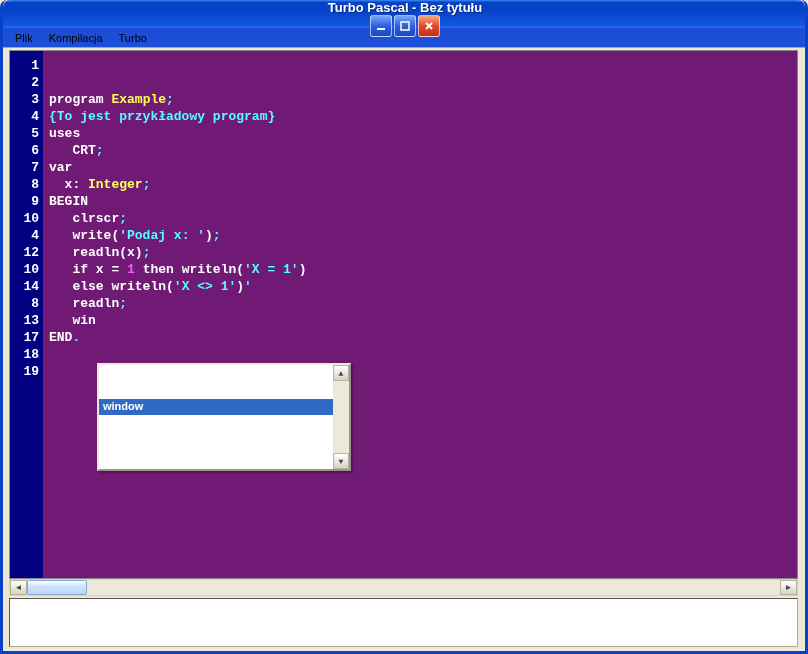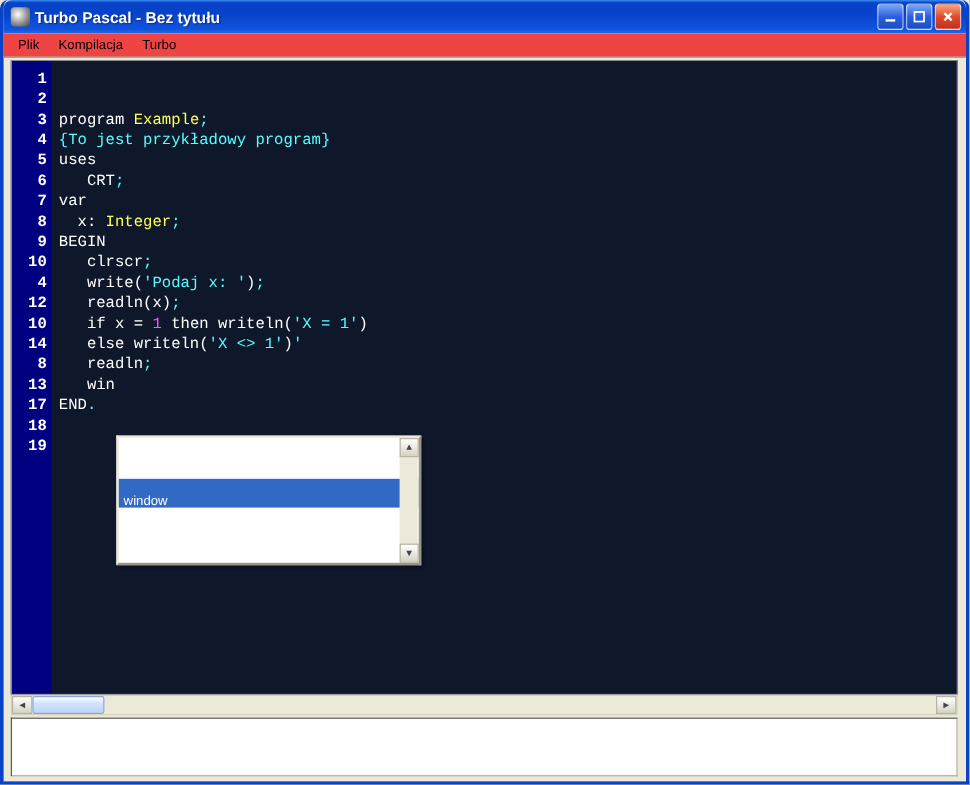--- a/index.html
+++ b/index.html
@@ -1,47 +1,47 @@
 <!DOCTYPE html>
 <html><head>
 <meta charset="utf-8">
 <style>
 * { margin: 0; padding: 0; box-sizing: border-box; }
 html, body { width: 808px; height: 654px; font-family: Tahoma, sans-serif; font-size: 11px; overflow: hidden; background: #ece9d8; }
 
 
-.titlebar { height: 28px; background: linear-gradient(to bottom, #3c8cf0 0%, #0842c8 8%, #0842c8 40%, #1154e0 88%, #2a6be8 100%); display: flex; align-items: center; padding: 0 4px 0 6px; color: #fff; font-weight: bold; font-size: 13px; border-top-left-radius: 7px; border-top-right-radius: 7px; }
+.titlebar { height: 28px; background: linear-gradient(to bottom, #3c8cf0 0%, #0842c8 8%, #0842c8 40%, #1154e0 88%, #2a6be8 100%); display: flex; align-items: center; padding: 0 4px 0 6px; color: #fff; font-weight: bold; font-size: 13px; border-top-left-radius: 7px; border-top-right-radius: 7px; flex-direction: column; }
 .titlebar .icon { width: 16px; height: 16px; margin-right: 4px; background: radial-gradient(circle at 6px 6px,#fff,#888 60%,#444); border-radius: 3px; }
 .titlebar .title { flex: 1; white-space: nowrap; text-shadow: 1px 1px 1px rgba(0,0,0,.4); }
 .winbtns { display: flex; gap: 2px; }
 .winbtn { width: 22px; height: 22px; border-radius: 3px; border: 1px solid rgba(255,255,255,.6); display: flex; align-items: center; justify-content: center; color: #fff; font-weight: bold; }
 .winbtn.blue { background: linear-gradient(to bottom,#7ba7f7,#2a5fe0 50%,#1a4bc0); }
 .winbtn.red  { background: linear-gradient(to bottom,#f7a77b,#e04a2a 50%,#c0301a); }
 
 
 .frame { position: absolute; left: 0; top: 0; width: 808px; height: 654px; border: 3px solid #0842c8; border-top: none; border-top-left-radius: 7px; border-top-right-radius: 7px; background: #ece9d8; }
 
 
-.menubar { height: 20px; background: #ef4444; border-bottom: 1px solid #aca899; display: flex; align-items: center; padding: 0 4px; gap: 0; font-size: 11px; }
+.menubar { height: 20px; background: #1d4ed8; border-bottom: 1px solid #aca899; display: flex; align-items: center; padding: 0 4px; gap: 0; font-size: 11px; }
 .menubar .item { padding: 2px 8px; }
 
 
 .editor-wrap { position: absolute; left: 6px; right: 7px; top: 50px; bottom: 72px; background: #000080; border: 1px solid #888; display: flex; }
 .gutter { width: 33px; background: #000080; color: #fff; text-align: right; padding: 6px 4px 0 0; font-family: "Courier New", monospace; font-size: 13px; font-weight: bold; line-height: 17px; }
-.code   { flex: 1; background: #0f172a; color: #fff; padding: 6px 0 0 6px; font-family: "Courier New", monospace; font-size: 13px; font-weight: normal; line-height: 17px; white-space: pre; position: relative; }
+.code   { flex: 1; background: #701a75; color: #fff; padding: 6px 0 0 6px; font-family: "Courier New", monospace; font-size: 13px; font-weight: bold; line-height: 17px; white-space: pre; position: relative; }
 .tok-kw  { color: #ffffff; }
 .tok-id  { color: #ffff55; }
 .tok-com { color: #55ffff; }
 .tok-str { color: #55ffff; }
 .tok-num { color: #ff55ff; }
 .tok-sym { color: #55ffff; }
 
 
 .popup { position: absolute; width: 254px; height: 108px; background: #fff; border: 2px outset #ece9d8; box-shadow: 2px 2px 2px rgba(0,0,0,.3); }
-.popup .sel { background: #316ac5; color: #fff; padding: 12px 4px; height: 16px; line-height: 15px; font-family: Tahoma, sans-serif; font-size: 11px; }
+.popup .sel { background: #316ac5; color: #fff; padding: 0 4px; height: 16px; line-height: 15px; font-family: Tahoma, sans-serif; font-size: 11px; }
 .popup .psb { position: absolute; right: 0; top: 0; bottom: 0; width: 16px; background: #ece9d8; }
 .popup .psb .pbtn { position: absolute; left: 0; width: 16px; height: 16px; background: linear-gradient(to bottom,#fff,#d6d2c2); border: 1px solid #b8b4a2; display: flex; align-items: center; justify-content: center; font-size: 8px; color: #444; }
 .popup .psb .pbtn.up{top:0}.popup .psb .pbtn.dn{bottom:0}
 
 
 .hscroll { position: absolute; left: 6px; right: 7px; bottom: 55px; height: 17px; background: #ece9d8; display: flex; border: 1px solid #d6d2c2; }
 .hscroll .btn { width: 17px; height: 100%; background: linear-gradient(to bottom,#fff,#d6d2c2); border: 1px solid #b8b4a2; display: flex; align-items: center; justify-content: center; font-size: 8px; color: #444; }
 .hscroll .track { flex: 1; position: relative; background: #ece9d8; }
 .hscroll .thumb { position: absolute; left: 0; top: 0; height: 100%; width: 60px; background: linear-gradient(to bottom,#fff,#cfe3ff 40%,#bcd4f6); border: 1px solid #8aa8d8; border-radius: 2px; }
 

